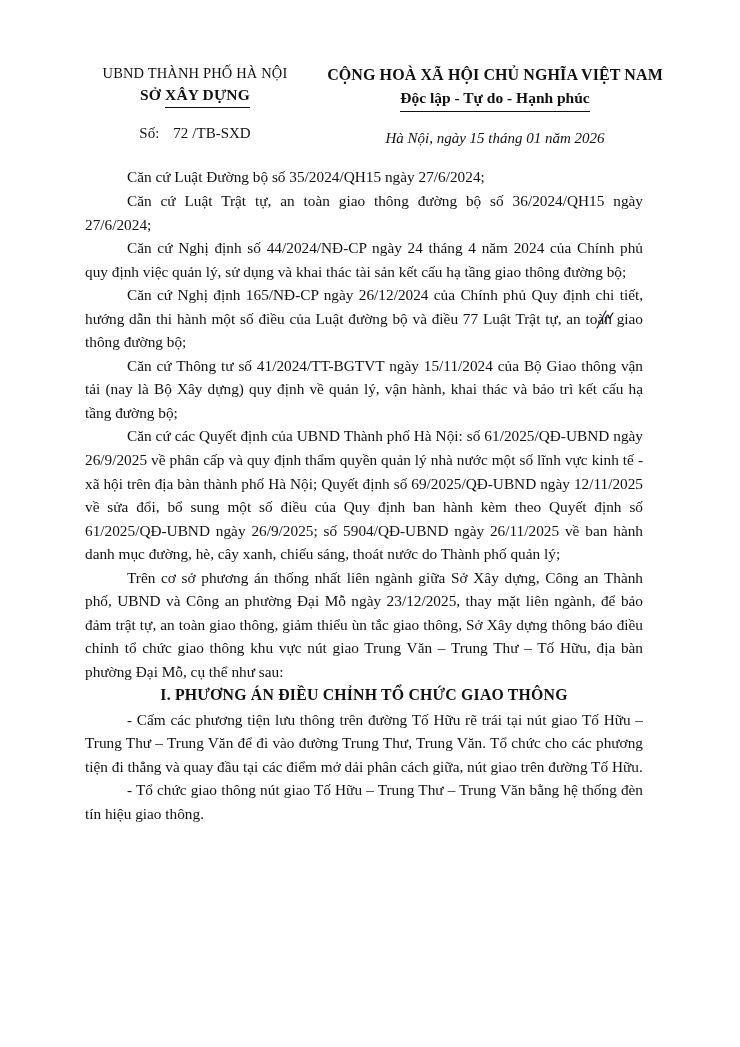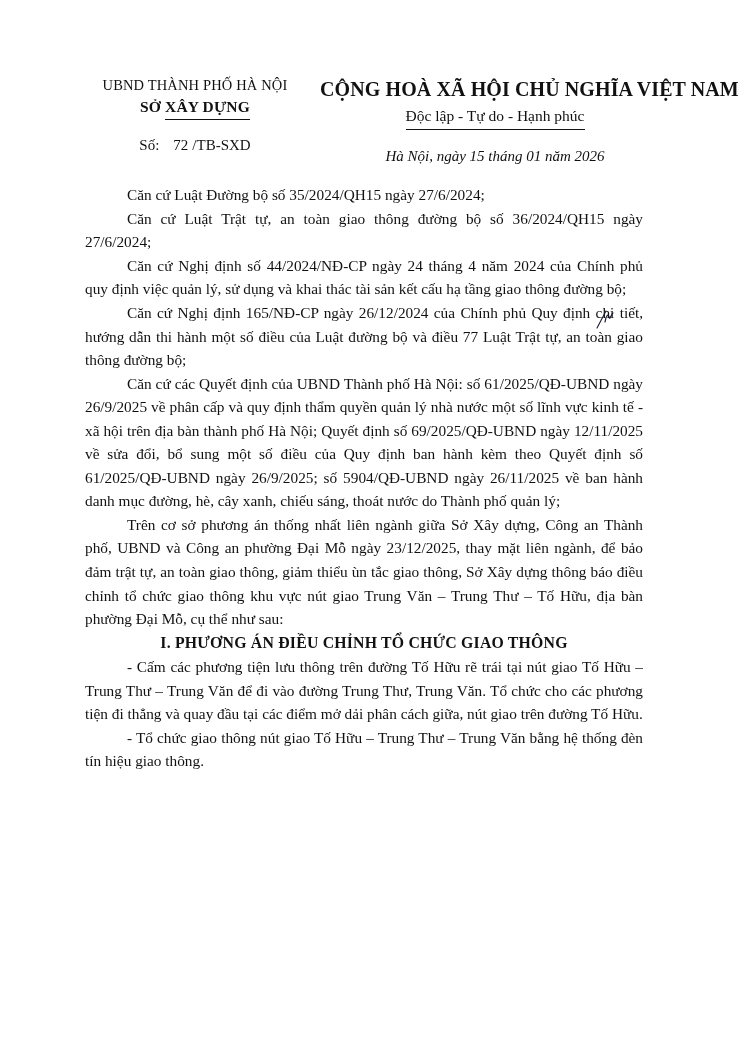--- a/index.html
+++ b/index.html
@@ -13,21 +13,21 @@
     position: relative;
     font-family: "Liberation Serif", "DejaVu Serif", serif;
     color: #111111;
     overflow: hidden;
   }
 
   .page {
     position: absolute;
     inset: 0;
     background: #ffffff;
-    padding: 13px;
+    padding: 1px;
   }
 
   
   .doc-header {
     display: flex;
     width: 600px;
     margin: 0 auto;
     padding-top: 62px;
     align-items: flex-start;
   }
@@ -42,27 +42,27 @@
     letter-spacing: .15px;
     line-height: 1.45;
     white-space: nowrap;
   }
   .org-line.bold {
     font-weight: bold;
     font-size: 15.5px;
   }
   .nation-line {
     font-weight: bold;
-    font-size: 20px;
+    font-size: 16px;
     line-height: 1.45;
     letter-spacing: .1px;
     white-space: nowrap;
   }
   .motto-line {
-    font-weight: normal;
+    font-weight: bold;
     font-size: 15.5px;
     line-height: 1.5;
     white-space: nowrap;
   }
 
   
   .ul-part {
     display: inline-block;
     border-bottom: 1.4px solid #111111;
     padding-bottom: 1px;
@@ -161,20 +161,21 @@
       <div class="dateline"><span>Hà Nội, ngày </span><span class="fill">15</span><span> tháng </span><span class="fill">01</span><span> năm 2026</span></div>
     </div>
   </div>
 
 
   <div class="body-block">
     <p>Căn cứ Luật Đường bộ số 35/2024/QH15 ngày 27/6/2024;</p>
     <p>Căn cứ Luật Trật tự, an toàn giao thông đường bộ số 36/2024/QH15 ngày 27/6/2024;</p>
     <p>Căn cứ Nghị định số 44/2024/NĐ-CP ngày 24 tháng 4 năm 2024 của Chính phủ quy định việc quản lý, sử dụng và khai thác tài sản kết cấu hạ tầng giao thông đường bộ;</p>
     <p>Căn cứ Nghị định 165/NĐ-CP ngày 26/12/2024 của Chính phủ Quy định chi tiết, hướng dẫn thi hành một số điều của Luật đường bộ và điều 77 Luật Trật tự, an toàn giao thông đường bộ;</p>
+    <p>Căn cứ Thông tư số 41/2024/TT-BGTVT ngày 15/11/2024 của Bộ Giao thông vận tải (nay là Bộ Xây dựng) quy định về quản lý, vận hành, khai thác và bảo trì kết cấu hạ tầng đường bộ;</p>
     <p>Căn cứ các Quyết định của UBND Thành phố Hà Nội: số 61/2025/QĐ-UBND ngày 26/9/2025 về phân cấp và quy định thẩm quyền quản lý nhà nước một số lĩnh vực kinh tế - xã hội trên địa bàn thành phố Hà Nội; Quyết định số 69/2025/QĐ-UBND ngày 12/11/2025 về sửa đổi, bổ sung một số điều của Quy định ban hành kèm theo Quyết định số 61/2025/QĐ-UBND ngày 26/9/2025; số 5904/QĐ-UBND ngày 26/11/2025 về ban hành danh mục đường, hè, cây xanh, chiếu sáng, thoát nước do Thành phố quản lý;</p>
     <p>Trên cơ sở phương án thống nhất liên ngành giữa Sở Xây dựng, Công an Thành phố, UBND và Công an phường Đại Mỗ ngày 23/12/2025, thay mặt liên ngành, để bảo đảm trật tự, an toàn giao thông, giảm thiểu ùn tắc giao thông, Sở Xây dựng thông báo điều chỉnh tổ chức giao thông khu vực nút giao Trung Văn – Trung Thư – Tố Hữu, địa bàn phường Đại Mỗ, cụ thể như sau:</p>
 
     <p class="section-head noindent">I. PHƯƠNG ÁN ĐIỀU CHỈNH TỔ CHỨC GIAO THÔNG</p>
 
     <p>- Cấm các phương tiện lưu thông trên đường Tố Hữu rẽ trái tại nút giao Tố Hữu – Trung Thư – Trung Văn để đi vào đường Trung Thư, Trung Văn. Tổ chức cho các phương tiện đi thẳng và quay đầu tại các điểm mở dải phân cách giữa, nút giao trên đường Tố Hữu.</p>
     <p>- Tổ chức giao thông nút giao Tố Hữu – Trung Thư – Trung Văn bằng hệ thống đèn tín hiệu giao thông.</p>
   </div>
 
   <svg class="pen-mark" viewBox="0 0 26 22" xmlns="http://www.w3.org/2000/svg">

